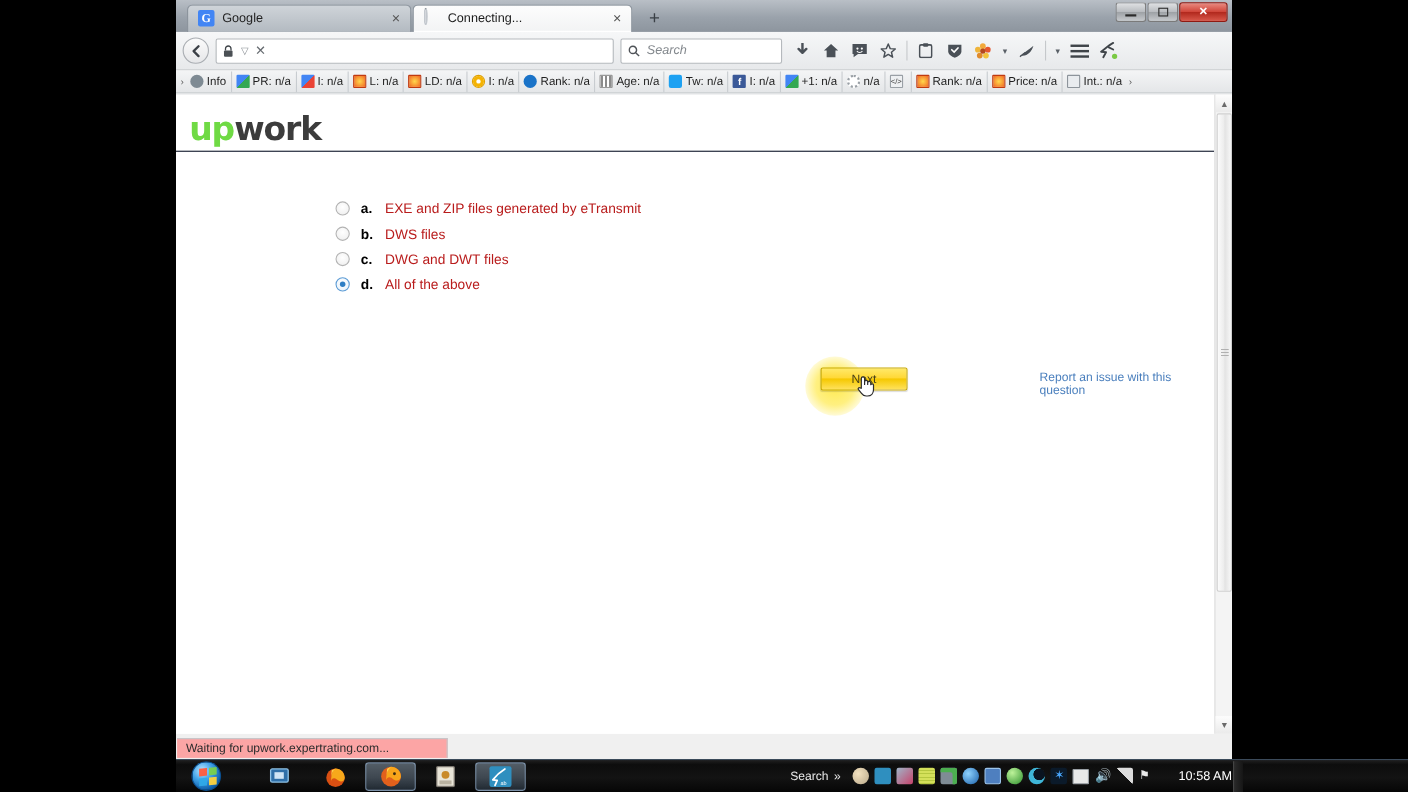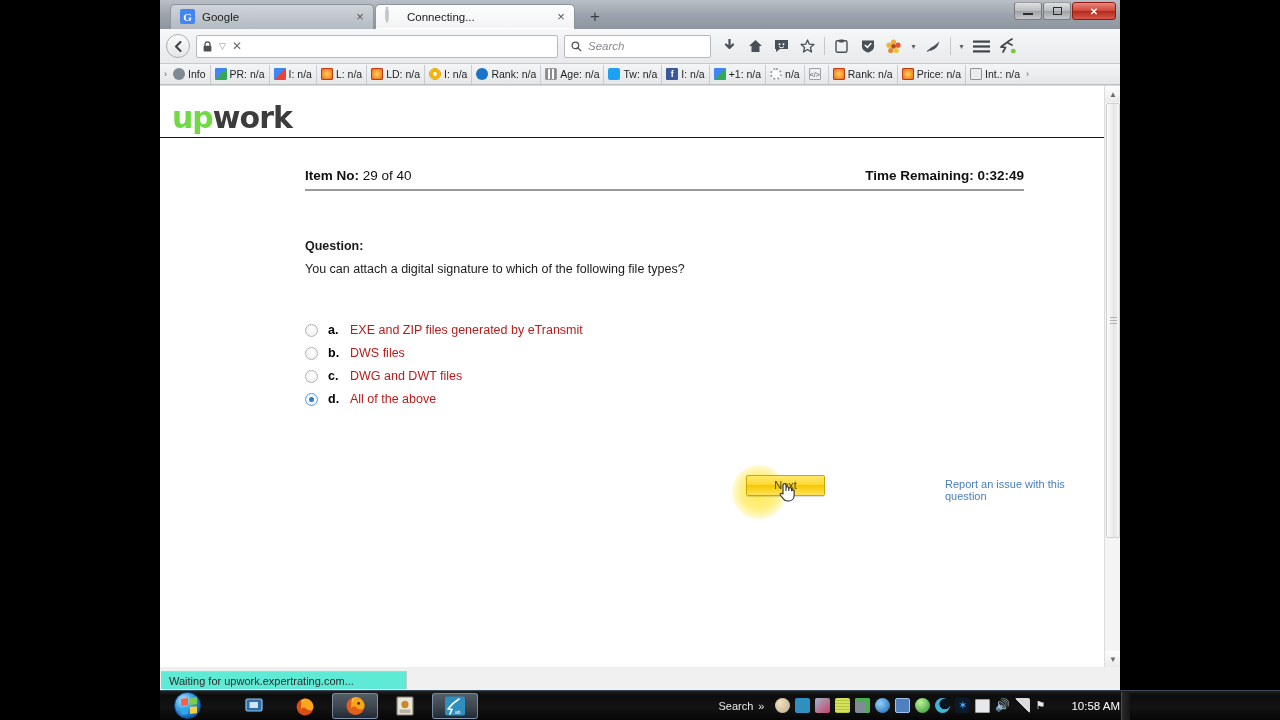--- a/index.html
+++ b/index.html
@@ -216,21 +216,21 @@
     background: repeating-linear-gradient(to bottom,#b0b0b0 0 1px,transparent 1px 3px);
   }
 
   
   .statusbar {
     position: absolute; left: 0; bottom: 0; height: 19px; width: 100%;
     background: #f0f0f0;
   }
   .statustip {
     position: absolute; left: 1px; bottom: 1px; height: 18px; min-width: 246px;
-    background: #5eead4; border: 1px solid #c4c7ca; border-left: none; border-bottom: none;
+    background: #fca5a5; border: 1px solid #c4c7ca; border-left: none; border-bottom: none;
     display: flex; align-items: center; padding: 0 8px; font-size: 11px; color: #2c2c2c;
   }
 
   
   .taskbar {
     position: absolute; left: 160px; bottom: 0; width: 1120px; height: 30px;
     background: linear-gradient(to bottom, #202020 0%, #0d0d0d 14%, #131313 55%, #060606 100%);
     border-top: 1px solid #3b4a5a;
     display: flex; align-items: center;
   }
@@ -480,35 +480,21 @@
 
     <div class="viewport">
       <div class="page">
 
         <div class="brandbar">
           <div class="logo"><span class="up">up</span><span class="wk">work</span></div>
         </div>
 
         <div class="content">
 
-          <div class="hdrrow">
-            <div>
-              <span class="lbl">Item No:</span>
-              <span>29 of 40</span>
-            </div>
-            <div class="tr">
-              <span>Time Remaining:</span>
-              <span>0:32:49</span>
-            </div>
-          </div>
-
-          <div class="qblock">
-            <div class="qlabel">Question:</div>
-            <div class="qtext">You can attach a digital signature to which of the following file types?</div>
-          </div>
+
 
           <div class="options">
             <label class="opt">
               <span class="radio"></span>
               <span class="letter">a.</span>
               <span class="otext">EXE and ZIP files generated by eTransmit</span>
             </label>
             <label class="opt">
               <span class="radio"></span>
               <span class="letter">b.</span>

